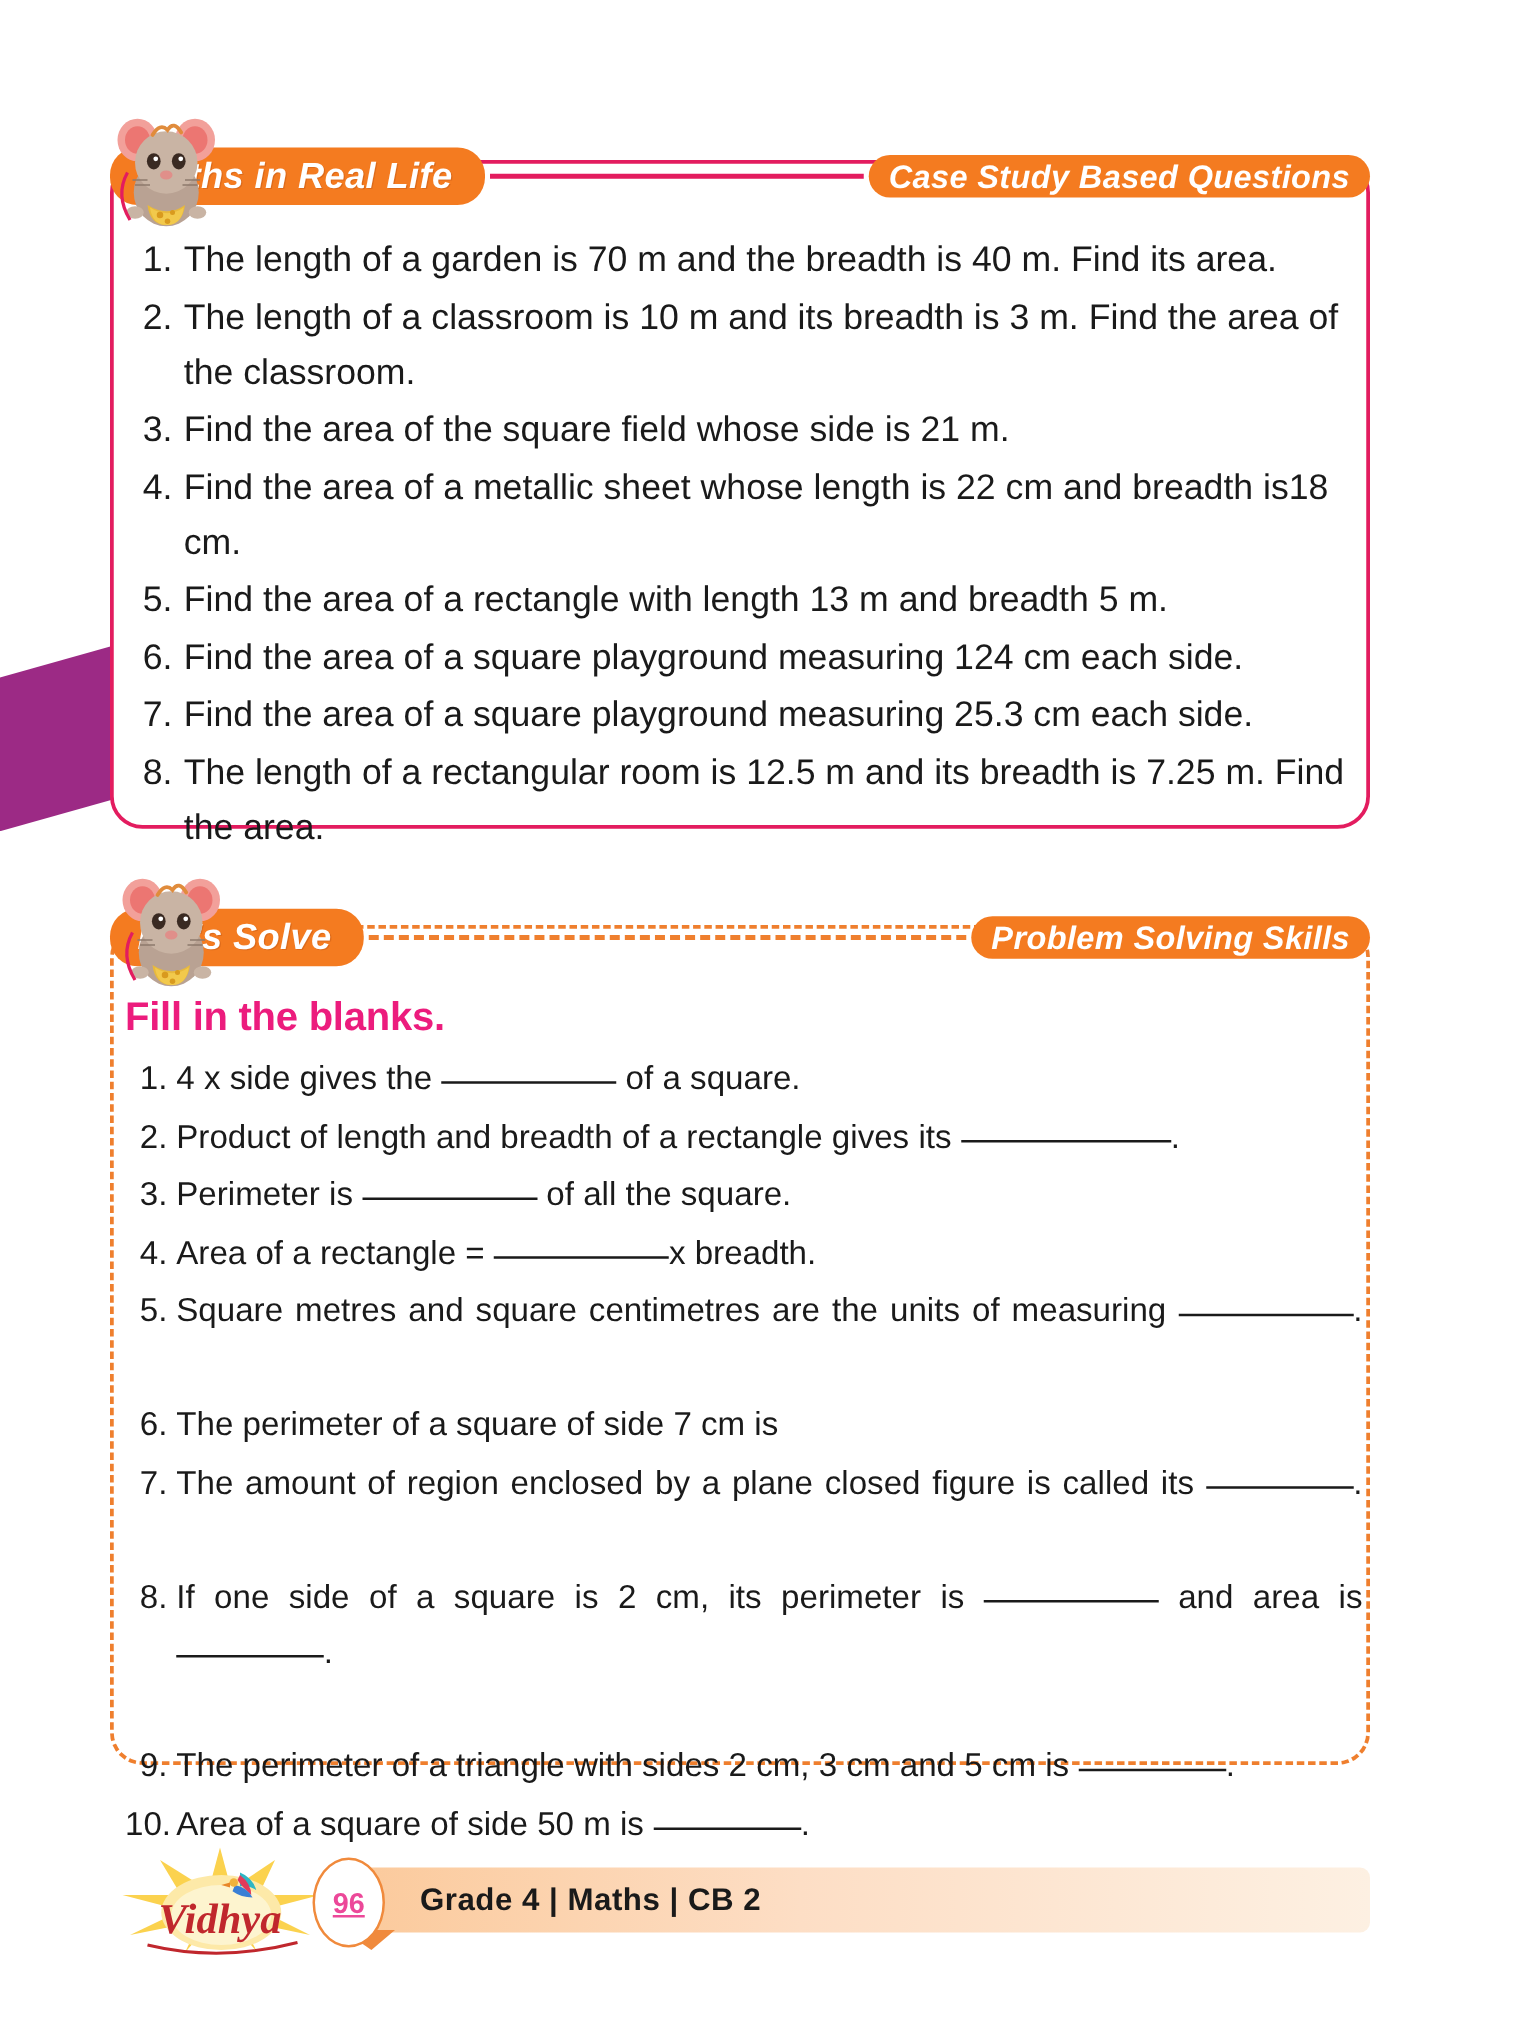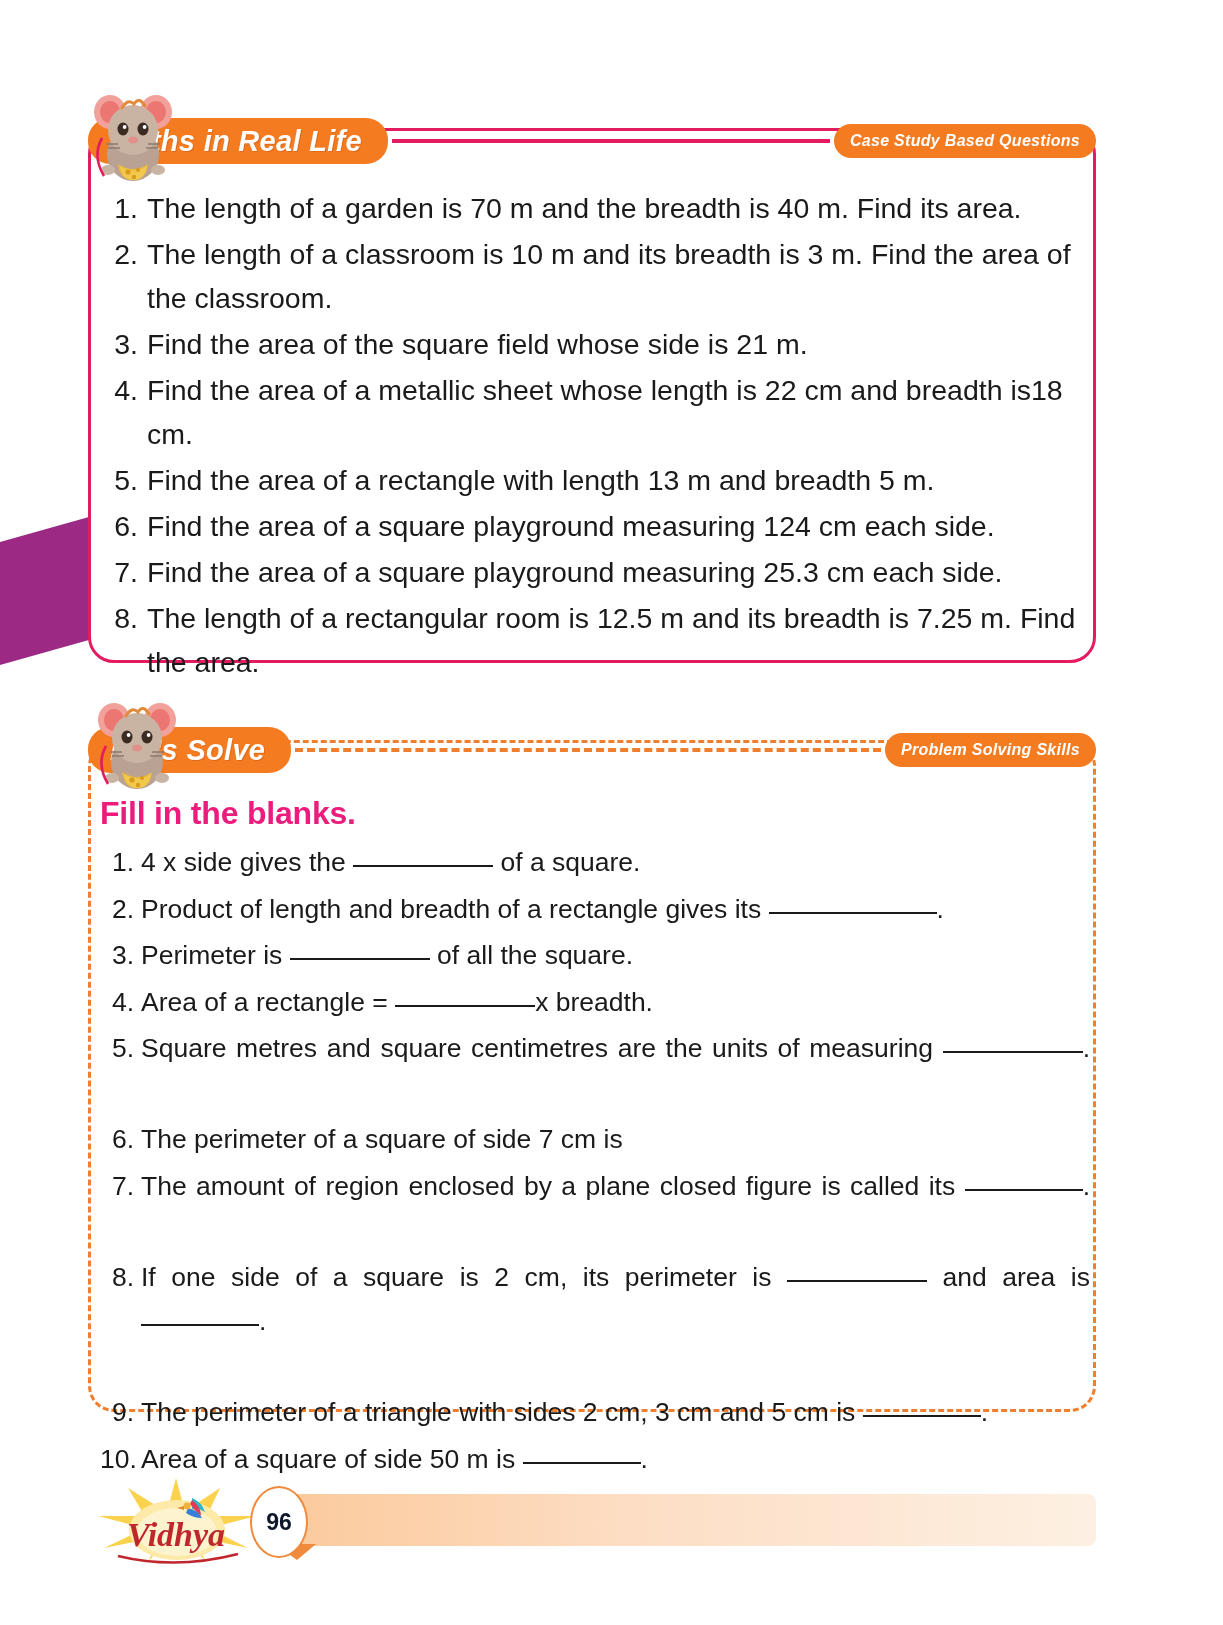--- a/index.html
+++ b/index.html
@@ -80,21 +80,21 @@
   }
   .pill-title {
     height: 46px;
     padding: 0 26px 0 22px;
     font-size: 29px;
     text-shadow: 1px 1px 0 rgba(150,60,10,0.25);
   }
   .pill-badge {
     height: 34px;
     padding: 0 16px;
-    font-size: 16px;
+    font-size: 26px;
     border-radius: 17px;
   }
 
   .connector {
     flex: 1 1 auto;
     height: 0;
     margin: 0 4px;
   }
   .connector.solid {
     border-top: 4px solid #e31c5f;
@@ -216,21 +216,22 @@
     width: 54px;
     height: 68px;
     border-radius: 50%;
     background: #ffffff;
     border: 2.5px solid #f08a3c;
     display: flex;
     align-items: center;
     justify-content: center;
     font-size: 23px;
     font-weight: bold;
-    color: #0f172a;
+    color: #ec4899;
+    text-decoration: underline;
   }
   .footer-text {
     position: absolute;
     left: 248px;
     top: 16px;
     height: 52px;
     display: flex;
     align-items: center;
     font-size: 25px;
     font-weight: bold;
@@ -423,13 +424,14 @@
         <path d="M100 34 q10 2 14 10 q-9 0 -16 -5z" fill="#3a7fd5"></path>
         <circle cx="99" cy="32" r="3.4" fill="#f0b23c"></circle>
         <path d="M96 32 l-7 2 l7 2z" fill="#e8872a"></path>
       </g>
       <text x="88" y="72" font-family="'Liberation Serif', serif" font-size="34" font-style="italic" font-weight="bold" fill="#c0272d" text-anchor="middle">Vidhya</text>
       <path d="M30 82 q58 14 120 -2" stroke="#c0272d" stroke-width="2.4" fill="none"></path>
     </svg>
   </div>
 
   <div class="page-badge">96</div>
+  <div class="footer-text">Grade 4  |  Maths  |  CB 2</div>
 </div>
 
 </body></html>

